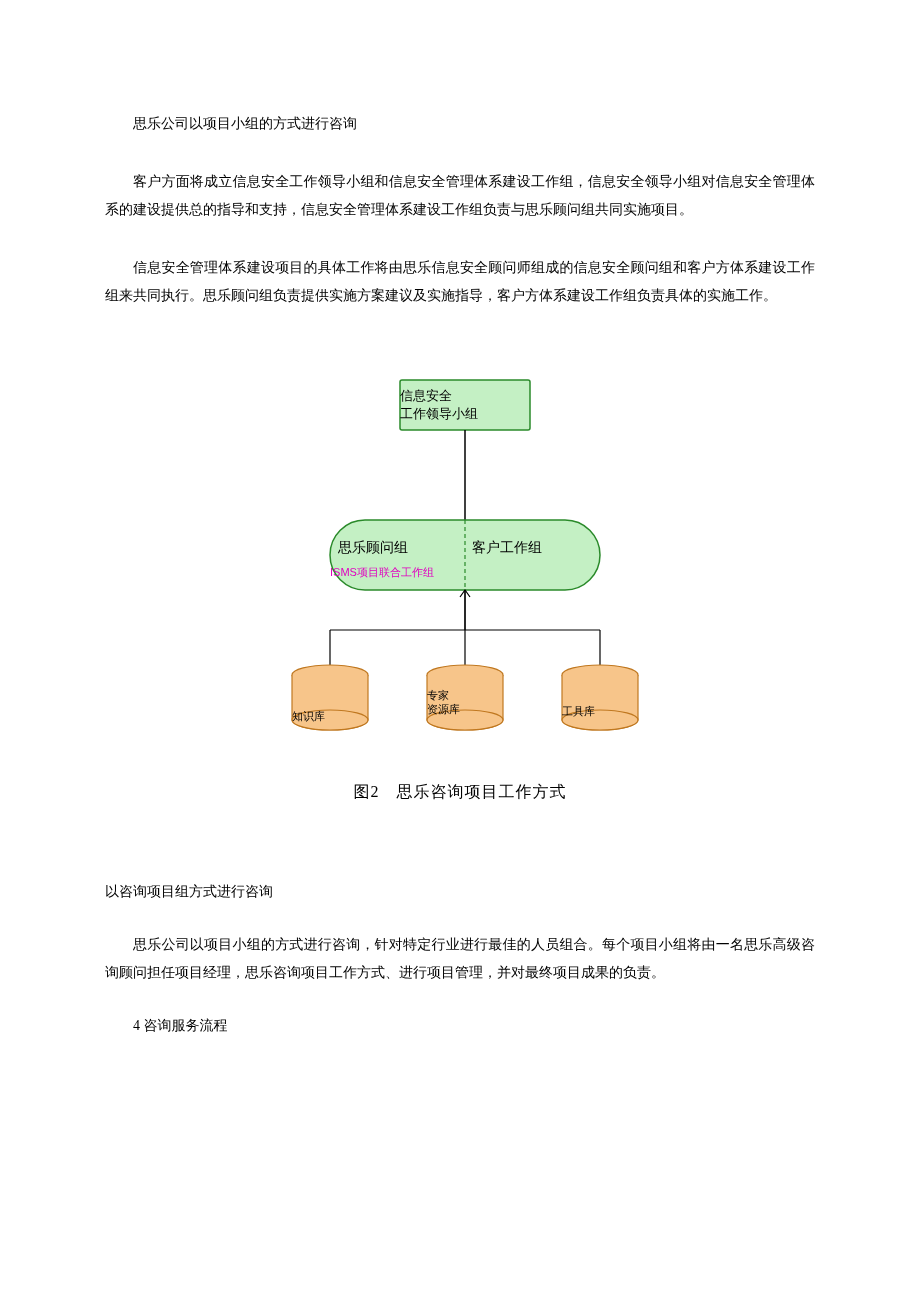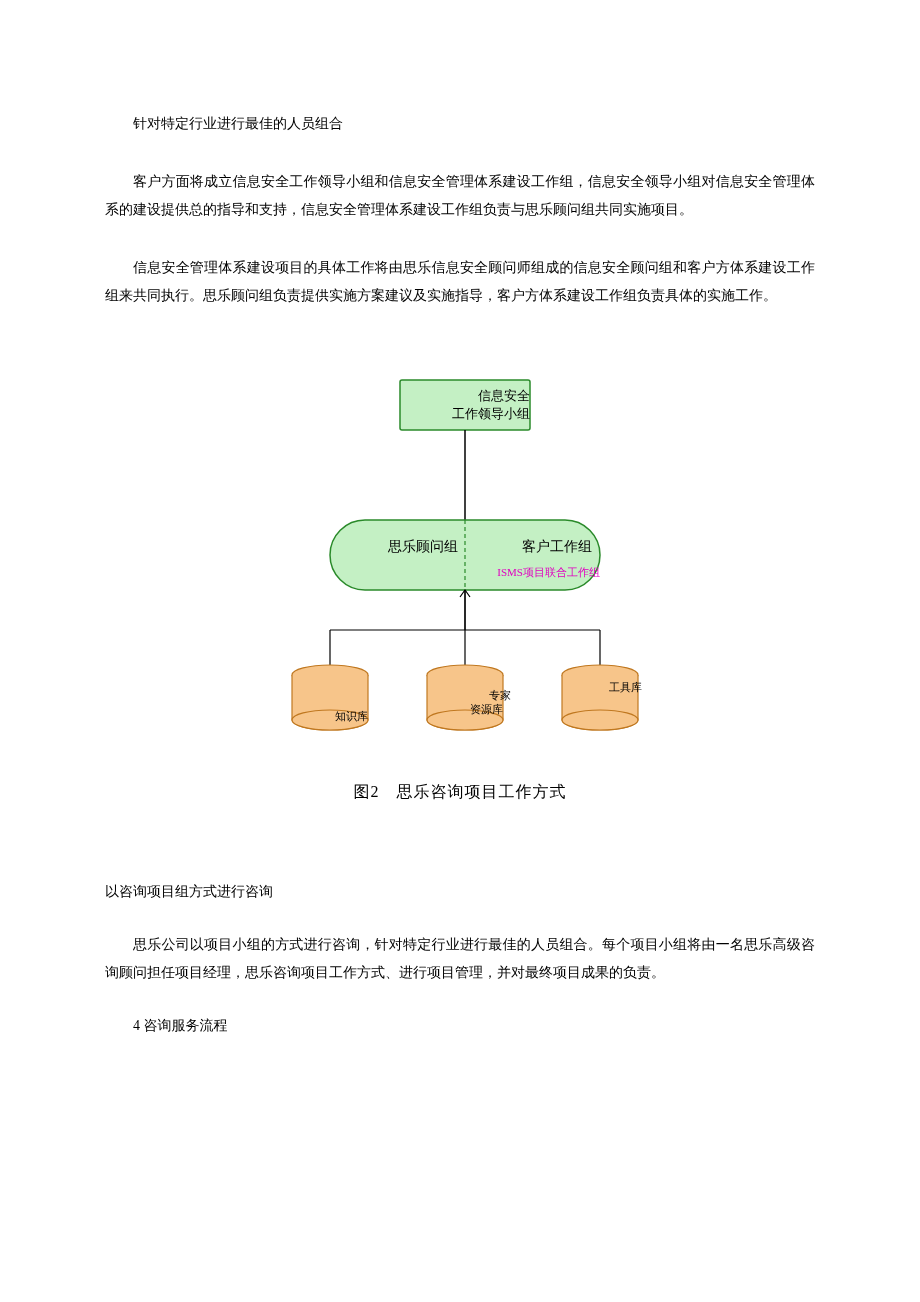--- a/index.html
+++ b/index.html
@@ -53,41 +53,41 @@
       margin: 0 auto;
     }
     .diagram-layer svg {
       position: absolute;
       left: 0;
       top: 0;
     }
     .dlabel {
       position: absolute;
       font-size: 13px;
-      text-align: right;
-      font-family: Liberation Serif, serif;
+      text-align: left;
+      font-family: Liberation Sans, sans-serif;
       line-height: 1.3;
     }
     .dlabel-green {
       color: #000;
     }
     .dlabel-pink {
       color: #e000c0;
       font-size: 11px;
     }
     .dlabel-cyl {
       font-size: 11px;
     }
   </style>
 </head>
 <body>
 
 <div class="page">
 
-  <p class="para indent">针对特定行业进行最佳的人员组合</p>
+  <p class="para indent">思乐公司以项目小组的方式进行咨询</p>
 
   <p class="para indent">客户方面将成立信息安全工作领导小组和信息安全管理体系建设工作组，信息安全领导小组对信息安全管理体系的建设提供总的指导和支持，信息安全管理体系建设工作组负责与思乐顾问组共同实施项目。</p>
 
   <p class="para indent">信息安全管理体系建设项目的具体工作将由思乐信息安全顾问师组成的信息安全顾问组和客户方体系建设工作组来共同执行。思乐顾问组负责提供实施方案建议及实施指导，客户方体系建设工作组负责具体的实施工作。</p>
 
   <div class="diagram-wrap">
     <div class="diagram-layer">
       <svg class="diagram" width="500" height="400">
 
         <rect x="190" y="10" width="130" height="50" rx="2" ry="2" fill="#c4f0c4" stroke="#2a8a2a" stroke-width="1.5"></rect>
@@ -141,21 +141,21 @@
       <div class="dlabel dlabel-green" style="left:190px; top:18px; width:130px;">信息安全</div>
       <div class="dlabel dlabel-green" style="left:190px; top:36px; width:130px;">工作领导小组</div>
 
       <div class="dlabel" style="left:128px; top:168px; width:120px; font-size:14px;">思乐顾问组</div>
       <div class="dlabel" style="left:262px; top:168px; width:120px; font-size:14px;">客户工作组</div>
       <div class="dlabel dlabel-pink" style="left:120px; top:195px; width:270px;">ISMS项目联合工作组</div>
 
       <div class="dlabel dlabel-cyl" style="left:82px; top:339px; width:76px;">知识库</div>
       <div class="dlabel dlabel-cyl" style="left:217px; top:318px; width:84px;">专家</div>
       <div class="dlabel dlabel-cyl" style="left:217px; top:332px; width:76px;">资源库</div>
-      <div class="dlabel dlabel-cyl" style="left:352px; top:310px; width:80px;">工具库</div>
+      <div class="dlabel dlabel-cyl" style="left:352px; top:334px; width:80px;">工具库</div>
     </div>
 
     <div class="caption">图2　思乐咨询项目工作方式</div>
   </div>
 
   <p class="section-heading">以咨询项目组方式进行咨询</p>
 
   <p class="para indent">思乐公司以项目小组的方式进行咨询，针对特定行业进行最佳的人员组合。每个项目小组将由一名思乐高级咨询顾问担任项目经理，思乐咨询项目工作方式、进行项目管理，并对最终项目成果的负责。</p>
 
   <p class="section-heading2">4 咨询服务流程</p>

